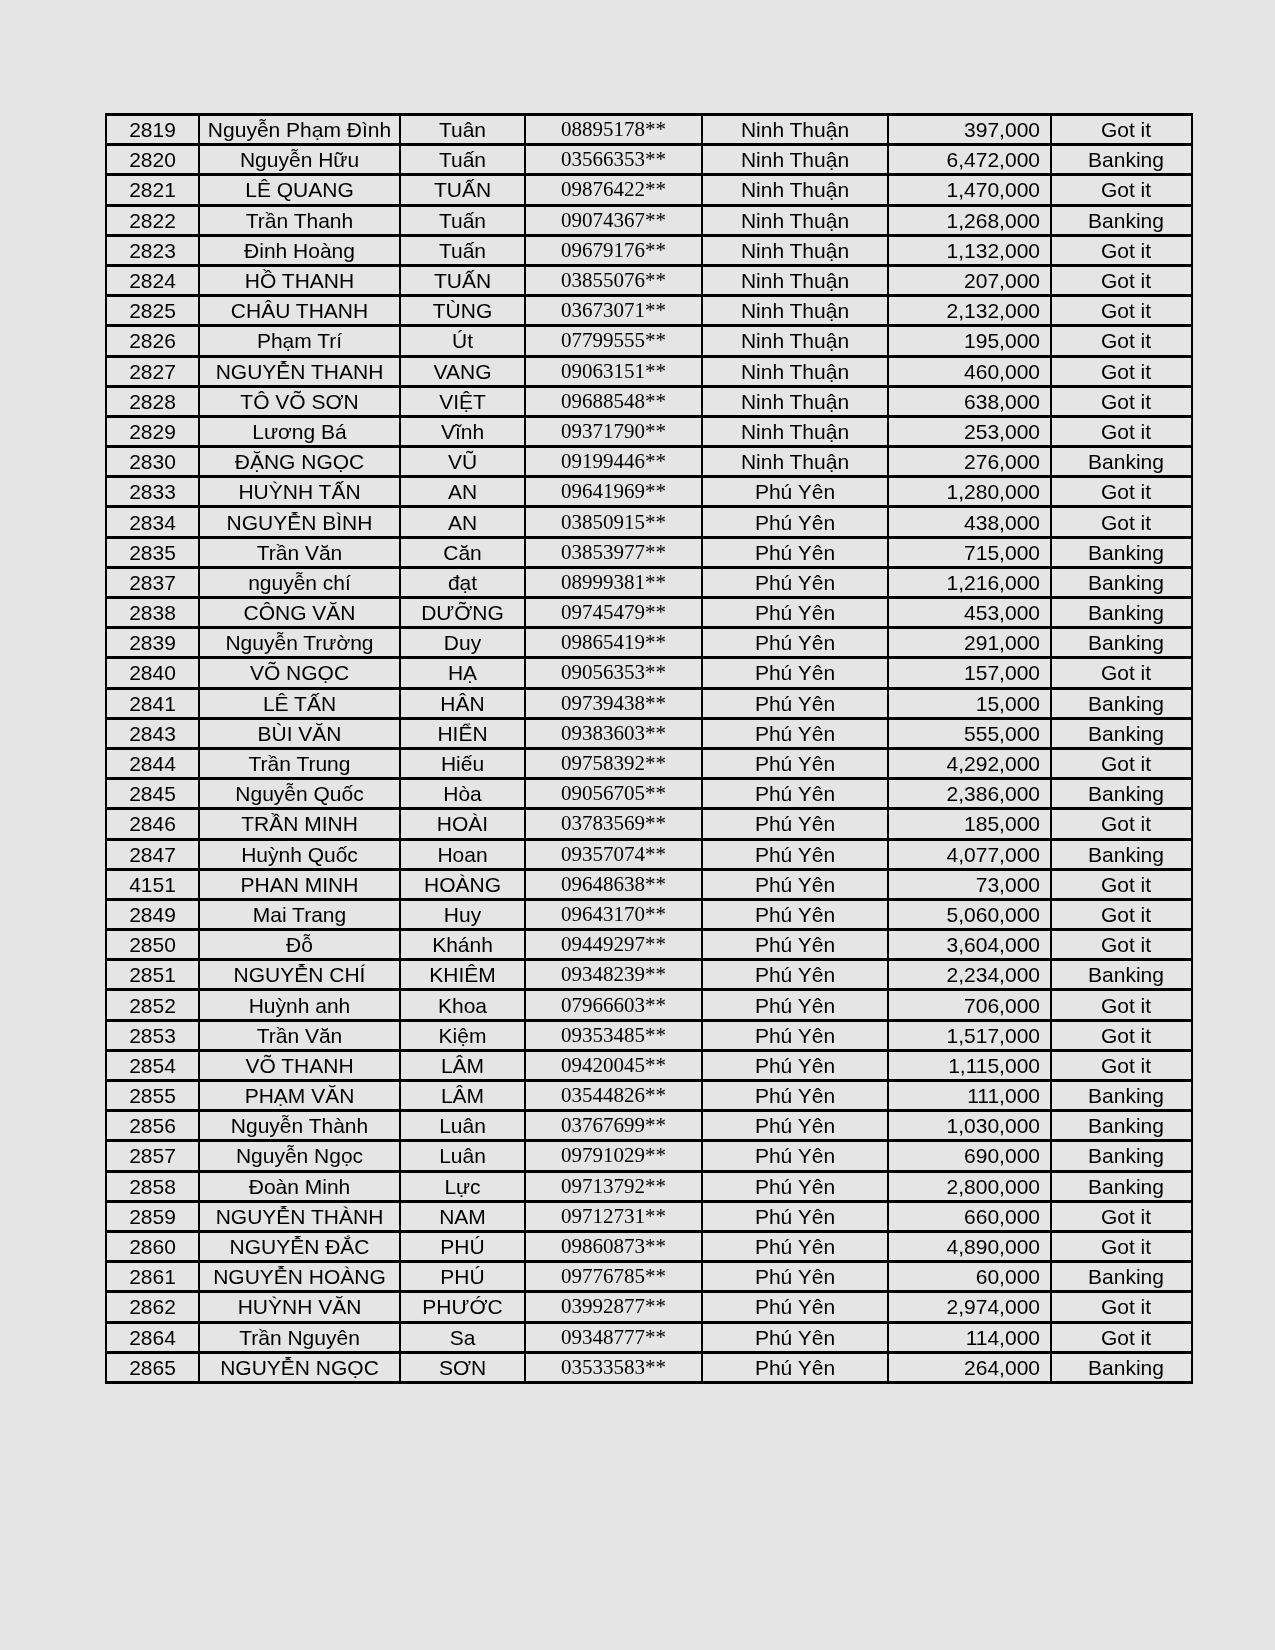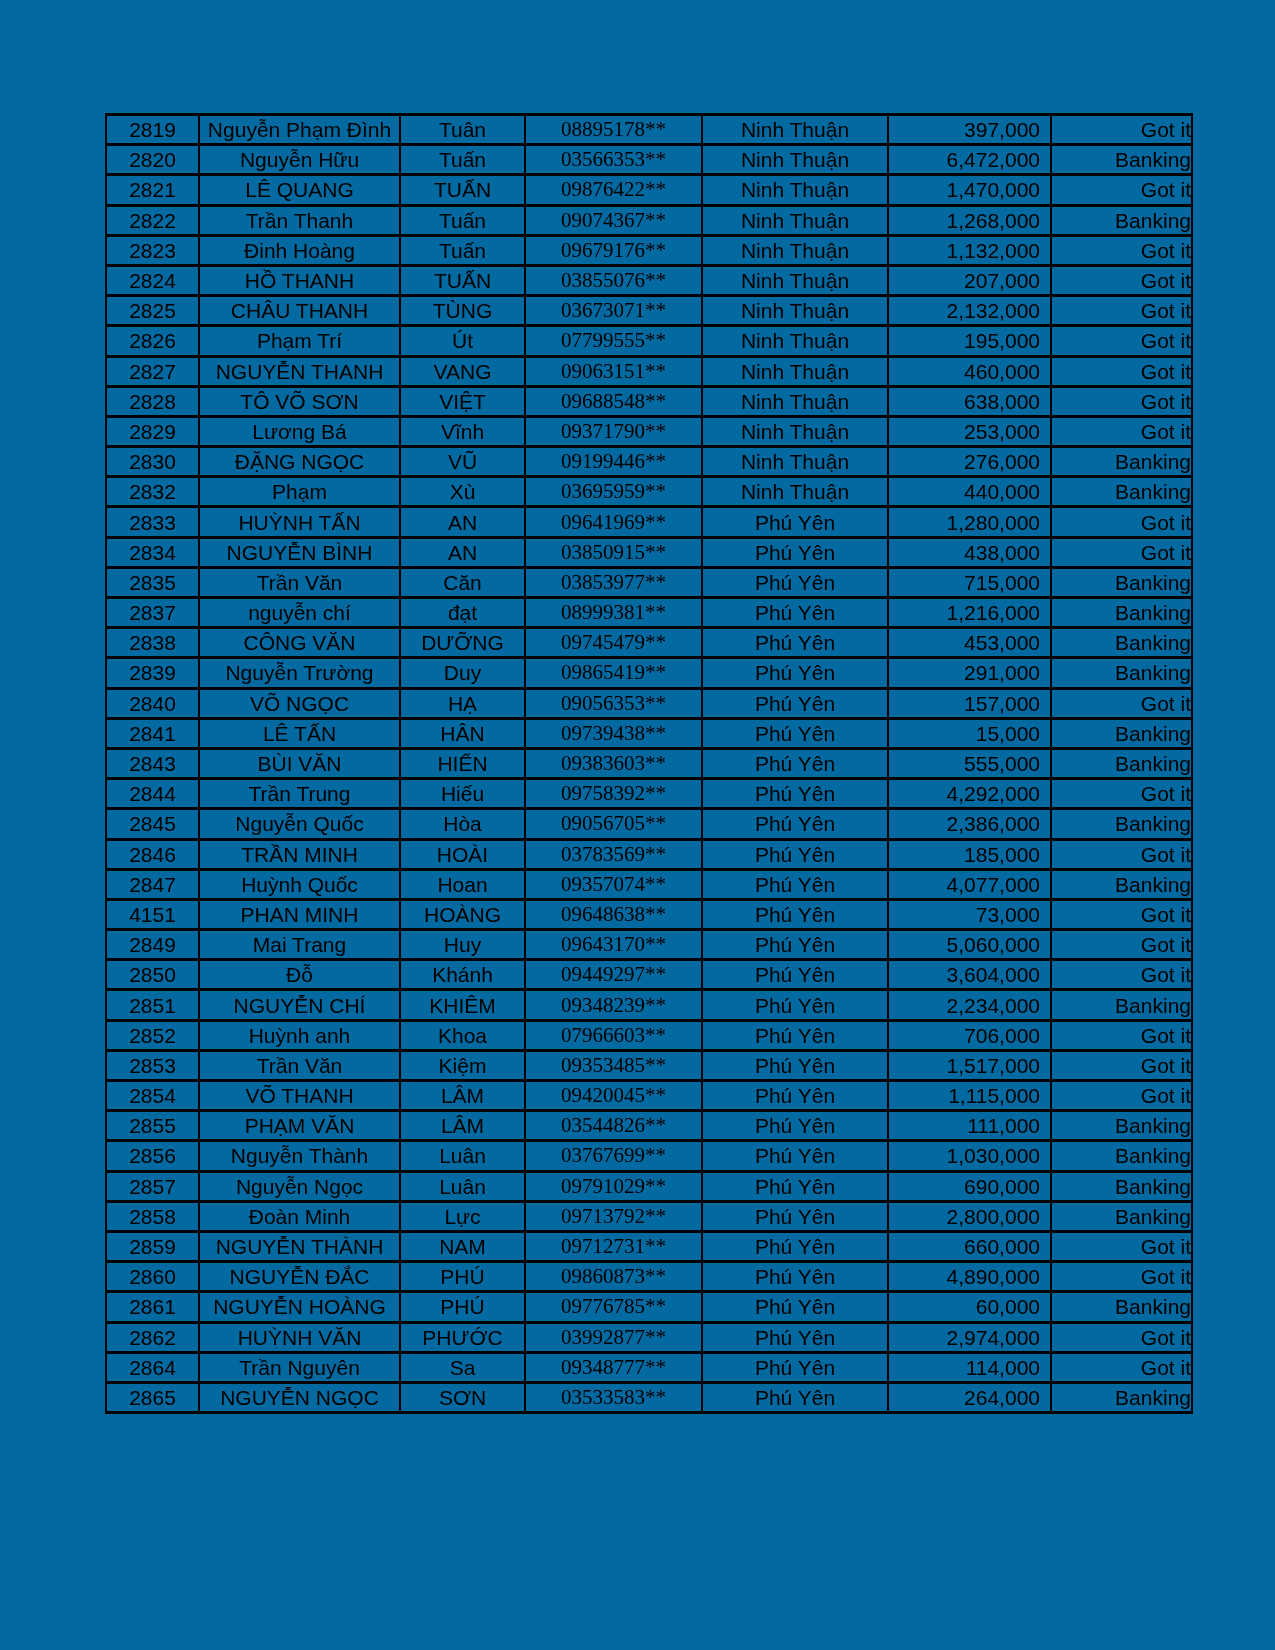--- a/index.html
+++ b/index.html
@@ -12,21 +12,21 @@
     height: 1650px;
     position: relative;
     font-family: "Liberation Sans", sans-serif;
     color: #000000;
   }
   .page {
     position: absolute;
     left: 0; top: 0;
     width: 1275px;
     height: 1650px;
-    background: #0369a1;
+    background: #e5e5e5;
   }
   table.data-table {
     position: absolute;
     left: 105px;
     top: 113px;
     width: 1053px;
     border-collapse: collapse;
     table-layout: fixed;
   }
   table.data-table td {
@@ -43,21 +43,21 @@
   }
   .col-0 { width: 91px; }
   .col-1 { width: 199px; }
   .col-2 { width: 123px; }
   .col-3 { width: 175px; font-family: Liberation Serif, serif; }
   .col-4 { width: 184px; border-radius: 9px; }
   .col-5 { width: 151px; border-radius: 12px; }
   .col-6 { width: 130px; }
   .align-c { text-align: center; }
   .align-r { text-align: right; padding-right: 10px !important; }
-  .align-l { text-align: right; padding-left: 9px !important; }
+  .align-l { text-align: center; padding-left: 9px !important; }
 </style>
 </head>
 <body>
 
 <div class="page">
   <table class="data-table">
     <tbody>
         <tr>
           <td class="col-0 align-c">2819</td>
           <td class="col-1 align-c">Nguyễn Phạm Đình</td>
@@ -160,29 +160,20 @@
         <tr>
           <td class="col-0 align-c">2830</td>
           <td class="col-1 align-c">ĐẶNG NGỌC</td>
           <td class="col-2 align-c">VŨ</td>
           <td class="col-3 align-c">09199446**</td>
           <td class="col-4 align-c">Ninh Thuận</td>
           <td class="col-5 align-r">276,000</td>
           <td class="col-6 align-l">Banking</td>
         </tr>
         <tr>
-          <td class="col-0 align-c">2832</td>
-          <td class="col-1 align-c">Phạm</td>
-          <td class="col-2 align-c">Xù</td>
-          <td class="col-3 align-c">03695959**</td>
-          <td class="col-4 align-c">Ninh Thuận</td>
-          <td class="col-5 align-r">440,000</td>
-          <td class="col-6 align-l">Banking</td>
-        </tr>
-        <tr>
           <td class="col-0 align-c">2833</td>
           <td class="col-1 align-c">HUỲNH TẤN</td>
           <td class="col-2 align-c">AN</td>
           <td class="col-3 align-c">09641969**</td>
           <td class="col-4 align-c">Phú Yên</td>
           <td class="col-5 align-r">1,280,000</td>
           <td class="col-6 align-l">Got it</td>
         </tr>
         <tr>
           <td class="col-0 align-c">2834</td>

